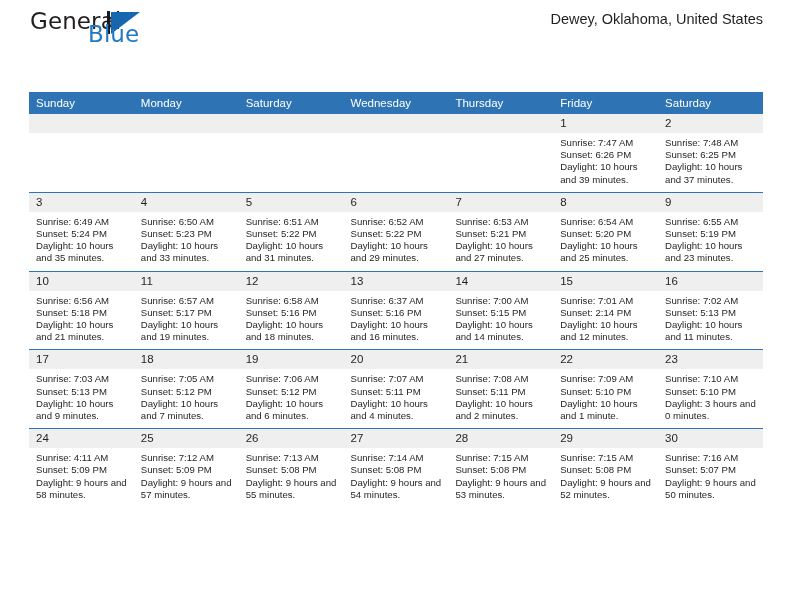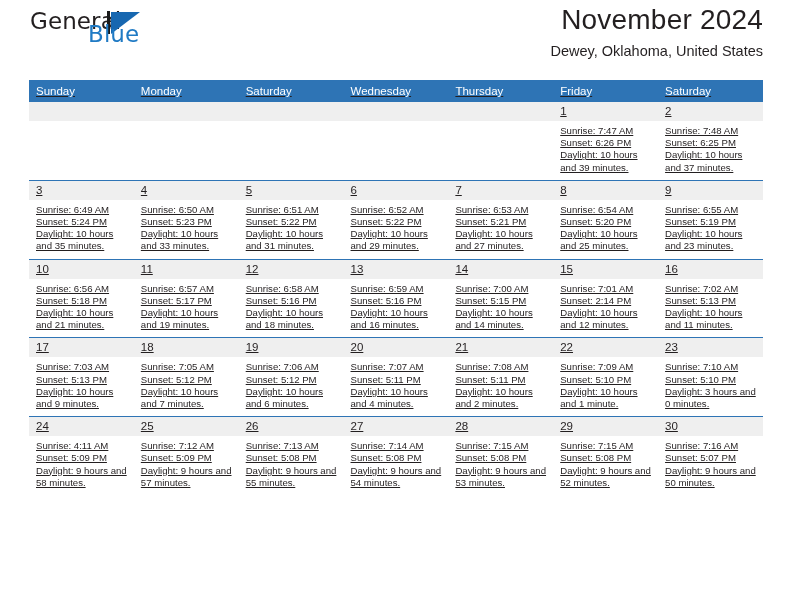--- a/index.html
+++ b/index.html
@@ -101,22 +101,21 @@
     font-weight: 400;
     color: #231f20;
     font-family: "Liberation Sans", sans-serif;
   }
 
   
   .calendar {
     width: 734px;
     border-collapse: collapse;
     table-layout: fixed;
-    margin-top: 8px;
-    text-decoration: underline;
+    margin-top: 20px;
   }
   .calendar th {
     background: #2e74b5;
     color: #ffffff;
     font-size: 11.5px;
     font-weight: 400;
     text-align: left;
     padding: 5px 0 5px 7px;
     font-family: "Liberation Sans", sans-serif;
     border: none;
@@ -170,21 +169,20 @@
     <div class="brand">
       <span class="brand-general">General</span>
       <span class="brand-mark">
         <span class="bar"></span>
         <span class="tri"></span>
       </span>
       <span class="brand-blue">Blue</span>
     </div>
 
     <div class="titles">
-      <div class="cal-title">November 2024</div>
       <div class="cal-sub">Dewey, Oklahoma, United States</div>
     </div>
 
   </div>
 
   <table class="calendar">
     <thead>
       <tr>
         <th>Sunday</th>
         <th>Monday</th>
@@ -313,21 +311,21 @@
             <div class="daynum">12</div>
             <div class="info">
               <div>Sunrise: 6:58 AM</div>
               <div>Sunset: 5:16 PM</div>
               <div>Daylight: 10 hours and 18 minutes.</div>
             </div>
           </td>
           <td>
             <div class="daynum">13</div>
             <div class="info">
-              <div>Sunrise: 6:59 AM</div>
+              <div>Sunrise: 6:37 AM</div>
               <div>Sunset: 5:16 PM</div>
               <div>Daylight: 10 hours and 16 minutes.</div>
             </div>
           </td>
           <td>
             <div class="daynum">14</div>
             <div class="info">
               <div>Sunrise: 7:00 AM</div>
               <div>Sunset: 5:15 PM</div>
               <div>Daylight: 10 hours and 14 minutes.</div>

